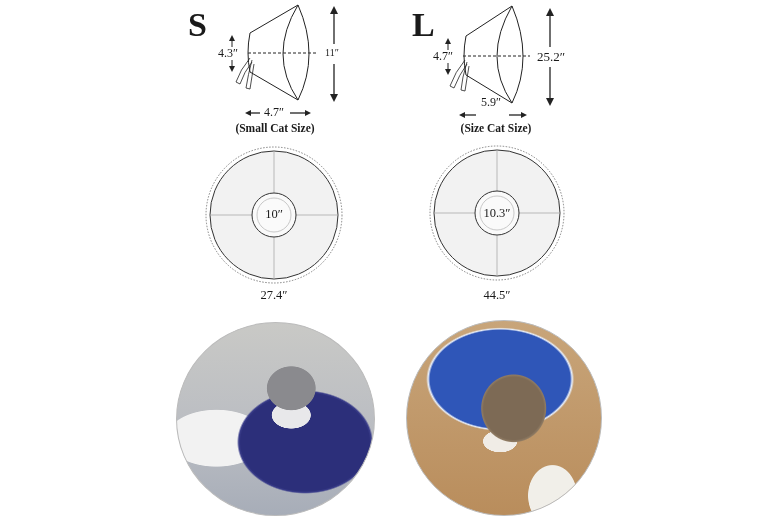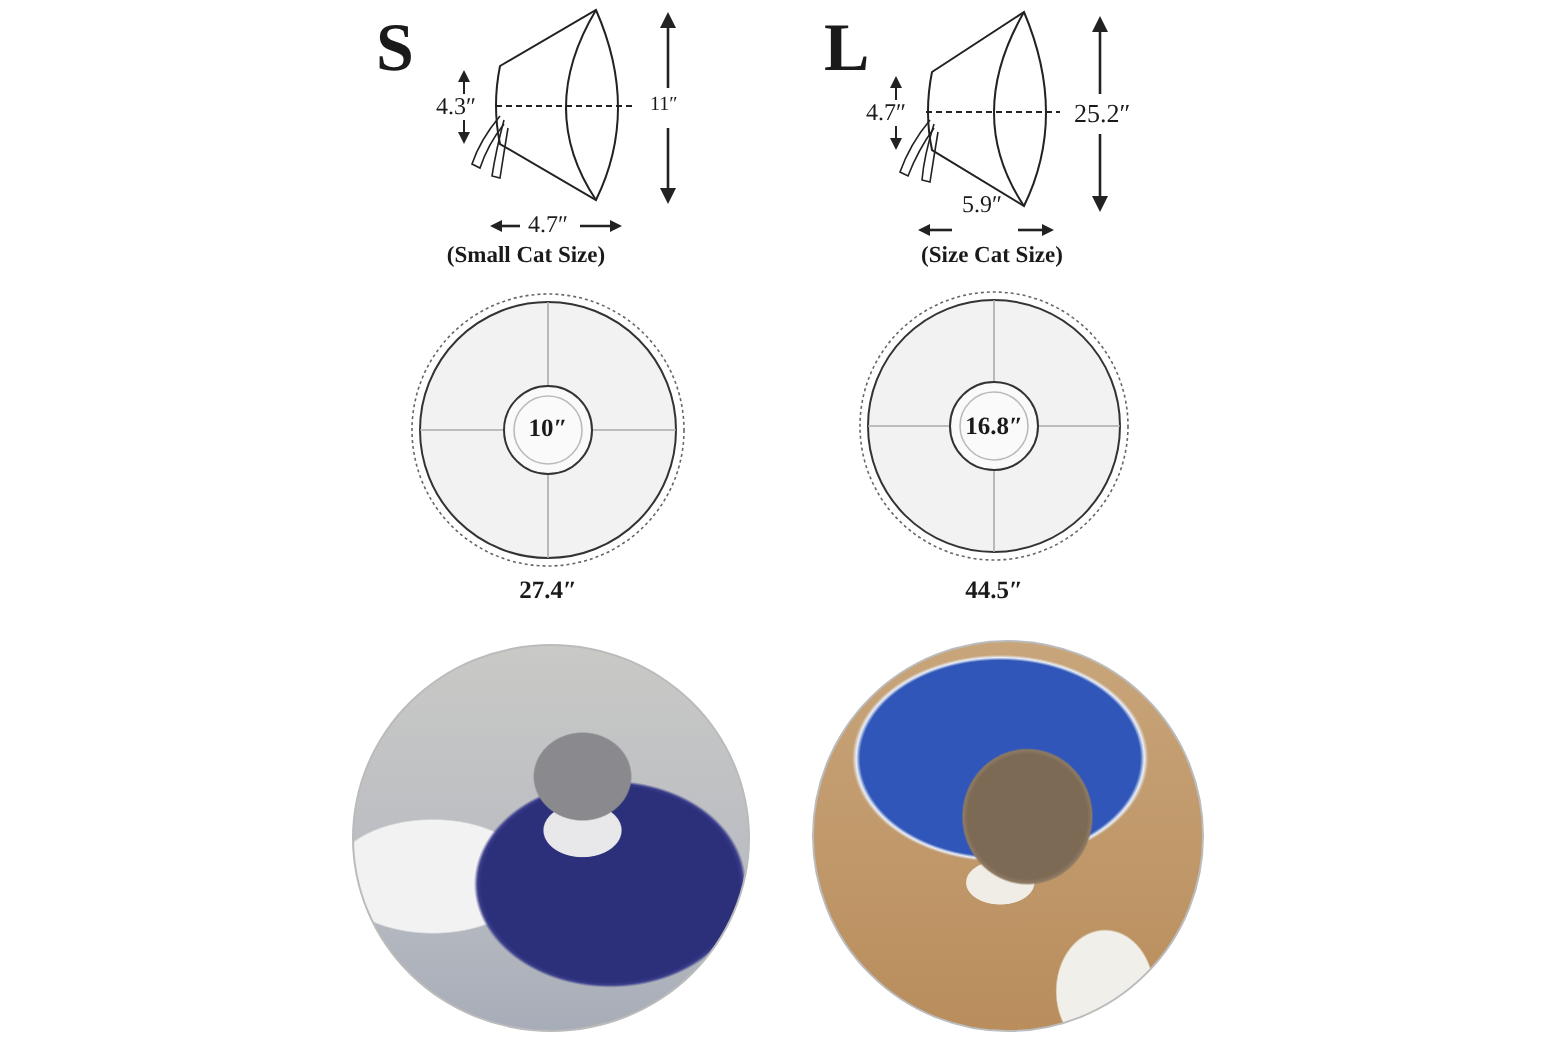--- a/index.html
+++ b/index.html
@@ -2,21 +2,21 @@
 <html><head>
 <meta charset="utf-8">
 <style>
   html, body { margin: 0; padding: 0; background: #ffffff; }
   body { width: 777px; height: 520px; position: relative; overflow: hidden;
          font-family: "Liberation Serif", "DejaVu Serif", serif; color: #1a1a1a; }
   .abs { position: absolute; }
   .size-letter { font-size: 34px; font-weight: bold; line-height: 1; }
   .dim { font-size: 12px; font-weight: normal; white-space: nowrap; }
   .caption { font-size: 11.5px; font-weight: bold; white-space: nowrap; text-align: center; }
-  .circ-label { font-size: 12.5px; font-weight: bold; text-align: center; }
+  .circ-label { font-size: 12.5px; font-weight: normal; text-align: center; }
   svg { position: absolute; overflow: visible; }
   .photo { position: absolute; border-radius: 50%; overflow: hidden; border: 1px solid #bbb; }
 </style>
 </head>
 <body>
 
 <div>
   <div class="abs size-letter" style="left:188px;top:8px;">S</div>
 
   <svg style="left:0;top:0;" width="777" height="140">
@@ -40,21 +40,21 @@
 
     <line x1="248" y1="113" x2="260" y2="113" stroke="#222" stroke-width="1.3"></line>
     <polygon points="251,110 245,113 251,116" fill="#222"></polygon>
     <line x1="290" y1="113" x2="308" y2="113" stroke="#222" stroke-width="1.3"></line>
     <polygon points="305,110 311,113 305,116" fill="#222"></polygon>
   </svg>
 
   <div class="abs dim" style="left:218px;top:46px;">4.3″</div>
   <div class="abs dim" style="left:325px;top:47px;font-size:10px;">11″</div>
   <div class="abs dim" style="left:264px;top:105px;">4.7″</div>
-  <div class="abs caption" style="left:208px;top:122px;width:110px;">(Small Cat Size)</div>
+  <div class="abs caption" style="left:220px;top:122px;width:110px;">(Small Cat Size)</div>
 
   <svg style="left:0;top:0;" width="777" height="300">
     <circle cx="274" cy="215" r="68" fill="none" stroke="#666" stroke-width="0.8" stroke-dasharray="1.5,1.5"></circle>
     <circle cx="274" cy="215" r="64" fill="#f2f2f2" stroke="#333" stroke-width="1"></circle>
     <line x1="274" y1="151" x2="274" y2="279" stroke="#aaa" stroke-width="0.8"></line>
     <line x1="210" y1="215" x2="338" y2="215" stroke="#aaa" stroke-width="0.8"></line>
     <circle cx="274" cy="215" r="22" fill="#fafafa" stroke="#333" stroke-width="1"></circle>
     <circle cx="274" cy="215" r="17" fill="#fafafa" stroke="#bbb" stroke-width="0.8"></circle>
   </svg>
   <div class="abs circ-label" style="left:254px;top:207px;width:40px;">10″</div>
@@ -97,21 +97,21 @@
   <div class="abs caption" style="left:441px;top:122px;width:110px;">(Size Cat Size)</div>
 
   <svg style="left:0;top:0;" width="777" height="300">
     <circle cx="497" cy="213" r="67" fill="none" stroke="#666" stroke-width="0.8" stroke-dasharray="1.5,1.5"></circle>
     <circle cx="497" cy="213" r="63" fill="#f2f2f2" stroke="#333" stroke-width="1"></circle>
     <line x1="497" y1="150" x2="497" y2="276" stroke="#aaa" stroke-width="0.8"></line>
     <line x1="434" y1="213" x2="560" y2="213" stroke="#aaa" stroke-width="0.8"></line>
     <circle cx="497" cy="213" r="22" fill="#fafafa" stroke="#333" stroke-width="1"></circle>
     <circle cx="497" cy="213" r="17" fill="#fafafa" stroke="#bbb" stroke-width="0.8"></circle>
   </svg>
-  <div class="abs circ-label" style="left:472px;top:206px;width:50px;">16.8″</div>
+  <div class="abs circ-label" style="left:472px;top:206px;width:50px;">10.3″</div>
   <div class="abs circ-label" style="left:472px;top:288px;width:50px;">44.5″</div>
 
   <div class="photo" style="left:406px;top:320px;width:194px;height:194px;background:
       radial-gradient(ellipse 50px 52px at 55% 45%, #7d6a55 0 60%, #8e7a62 64%, transparent 66%),
       radial-gradient(ellipse 28px 18px at 48% 62%, #f0ece6 0 60%, transparent 62%),
       radial-gradient(ellipse 100px 70px at 48% 30%, #2f56b8 0 70%, #e8eef8 72%, transparent 74%),
       radial-gradient(ellipse 40px 50px at 75% 90%, #f1efe9 0 60%, transparent 62%),
       linear-gradient(180deg, #c8a57a 0%, #b98d5c 100%);"></div>
 </div>
 

